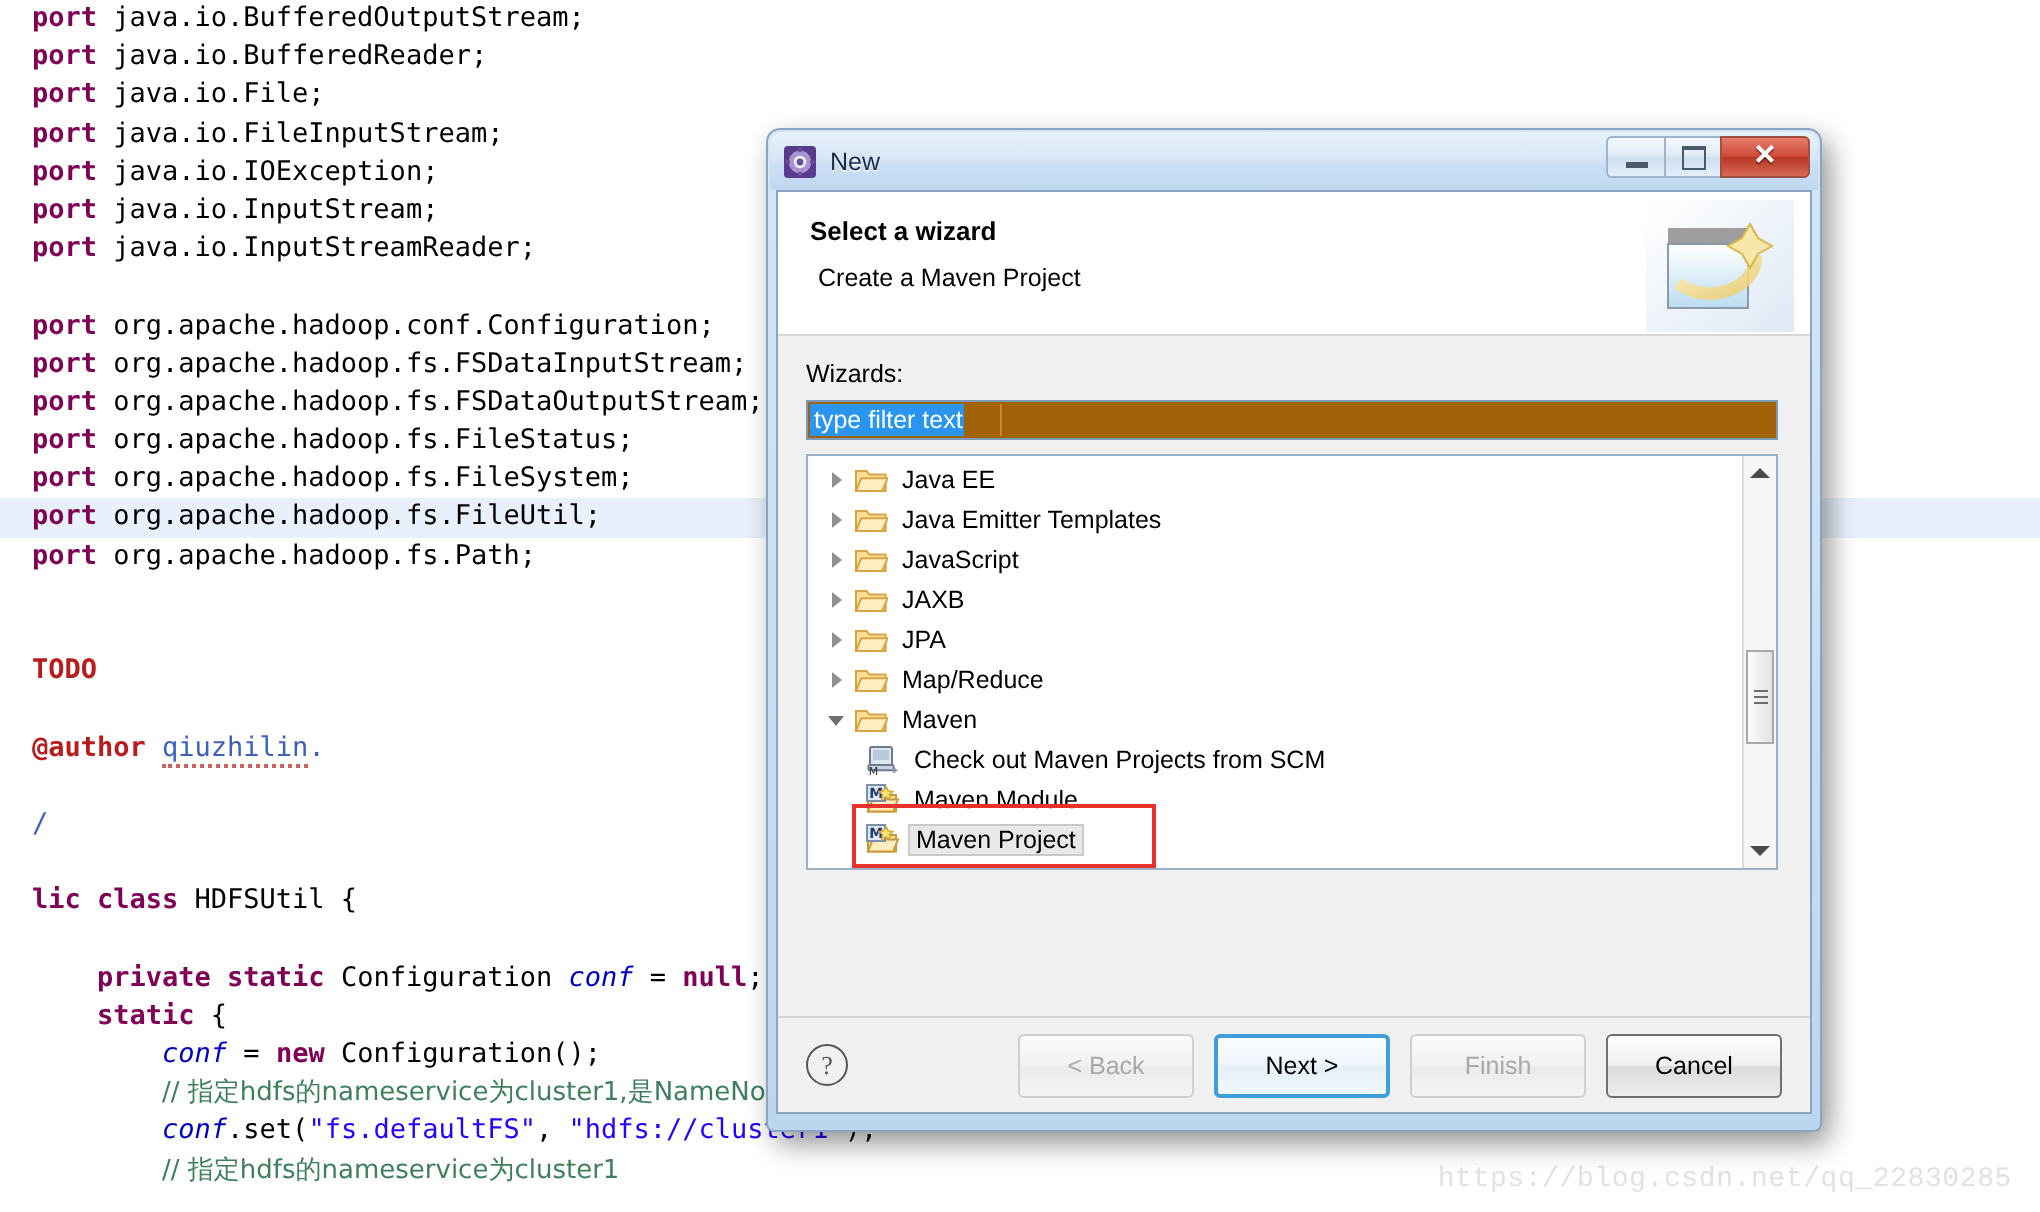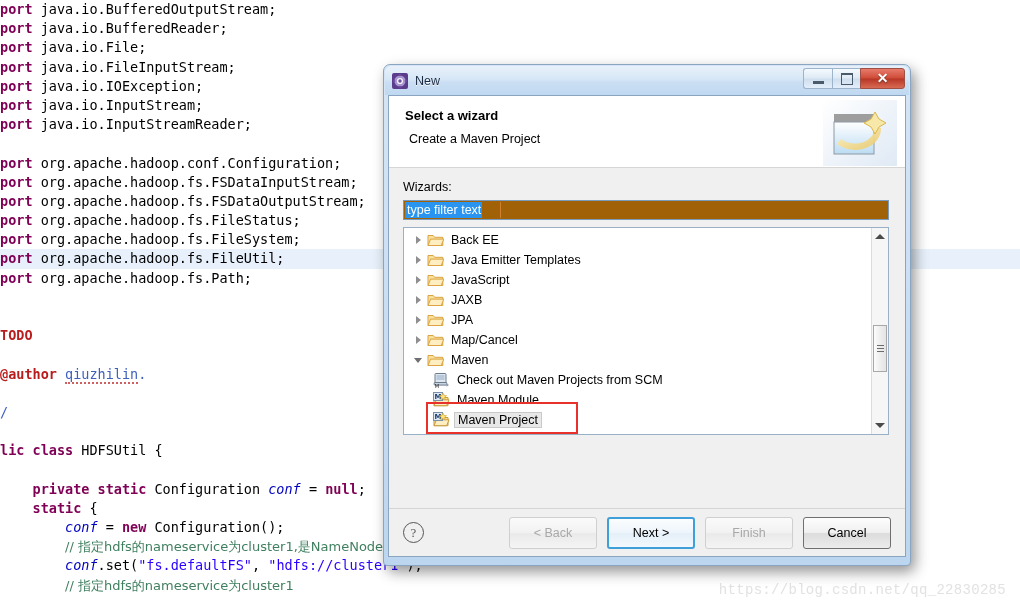--- a/index.html
+++ b/index.html
@@ -24,21 +24,21 @@
     background: #ffffff;
     font-family: "DejaVu Sans Mono", monospace;
     font-size: 13.5px;
     line-height: 19.2px;
     white-space: pre;
     overflow: hidden;
   }
   .code-line {
     position: relative;
     height: 19.2px;
-    padding-left: 0px;
+    padding-left: 16px;
     color: #000000;
   }
   .code-line.current {
     background: #e8f1fb;
   }
   .kw      { color: #7f0055; font-weight: bold; }
   .str     { color: #2a00ff; }
   .cmt     { color: #3f7f5f; }
   .jdoc    { color: #3f5fbf; }
   .jdoc-b  { color: #b91c1c; font-weight: bold; }
@@ -444,21 +444,21 @@
         <div id="tree-wrap">
           <div id="tree-list">
               <div class="tree-row">
                 <span class="arrow">
                   <span class="tri-closed"></span>
                 </span>
                 <span class="ico"><svg width="17" height="16" viewBox="0 0 17 16">
                     <path d="M1 3.5 h5.2 l1.5 1.8 h8.1 v8.2 h-14.8 z" fill="#fcdf9a" stroke="#d9a441" stroke-width="1"></path>
                     <path d="M1 13.5 l2.6 -6.4 h13.2 l-2.6 6.4 z" fill="#ffeec2" stroke="#d9a441" stroke-width="1"></path>
                   </svg></span>
-                <span class="lbl">Back EE</span>
+                <span class="lbl">Java EE</span>
               </div>
               <div class="tree-row">
                 <span class="arrow">
                   <span class="tri-closed"></span>
                 </span>
                 <span class="ico"><svg width="17" height="16" viewBox="0 0 17 16">
                     <path d="M1 3.5 h5.2 l1.5 1.8 h8.1 v8.2 h-14.8 z" fill="#fcdf9a" stroke="#d9a441" stroke-width="1"></path>
                     <path d="M1 13.5 l2.6 -6.4 h13.2 l-2.6 6.4 z" fill="#ffeec2" stroke="#d9a441" stroke-width="1"></path>
                   </svg></span>
                 <span class="lbl">Java Emitter Templates</span>
@@ -494,21 +494,21 @@
                 <span class="lbl">JPA</span>
               </div>
               <div class="tree-row">
                 <span class="arrow">
                   <span class="tri-closed"></span>
                 </span>
                 <span class="ico"><svg width="17" height="16" viewBox="0 0 17 16">
                     <path d="M1 3.5 h5.2 l1.5 1.8 h8.1 v8.2 h-14.8 z" fill="#fcdf9a" stroke="#d9a441" stroke-width="1"></path>
                     <path d="M1 13.5 l2.6 -6.4 h13.2 l-2.6 6.4 z" fill="#ffeec2" stroke="#d9a441" stroke-width="1"></path>
                   </svg></span>
-                <span class="lbl">Map/Cancel</span>
+                <span class="lbl">Map/Reduce</span>
               </div>
               <div class="tree-row">
                 <span class="arrow">
                   <span class="tri-open"></span>
                 </span>
                 <span class="ico"><svg width="17" height="16" viewBox="0 0 17 16">
                     <path d="M1 3.5 h5.2 l1.5 1.8 h8.1 v8.2 h-14.8 z" fill="#fcdf9a" stroke="#d9a441" stroke-width="1"></path>
                     <path d="M1 13.5 l2.6 -6.4 h13.2 l-2.6 6.4 z" fill="#ffeec2" stroke="#d9a441" stroke-width="1"></path>
                   </svg></span>
                 <span class="lbl">Maven</span>

